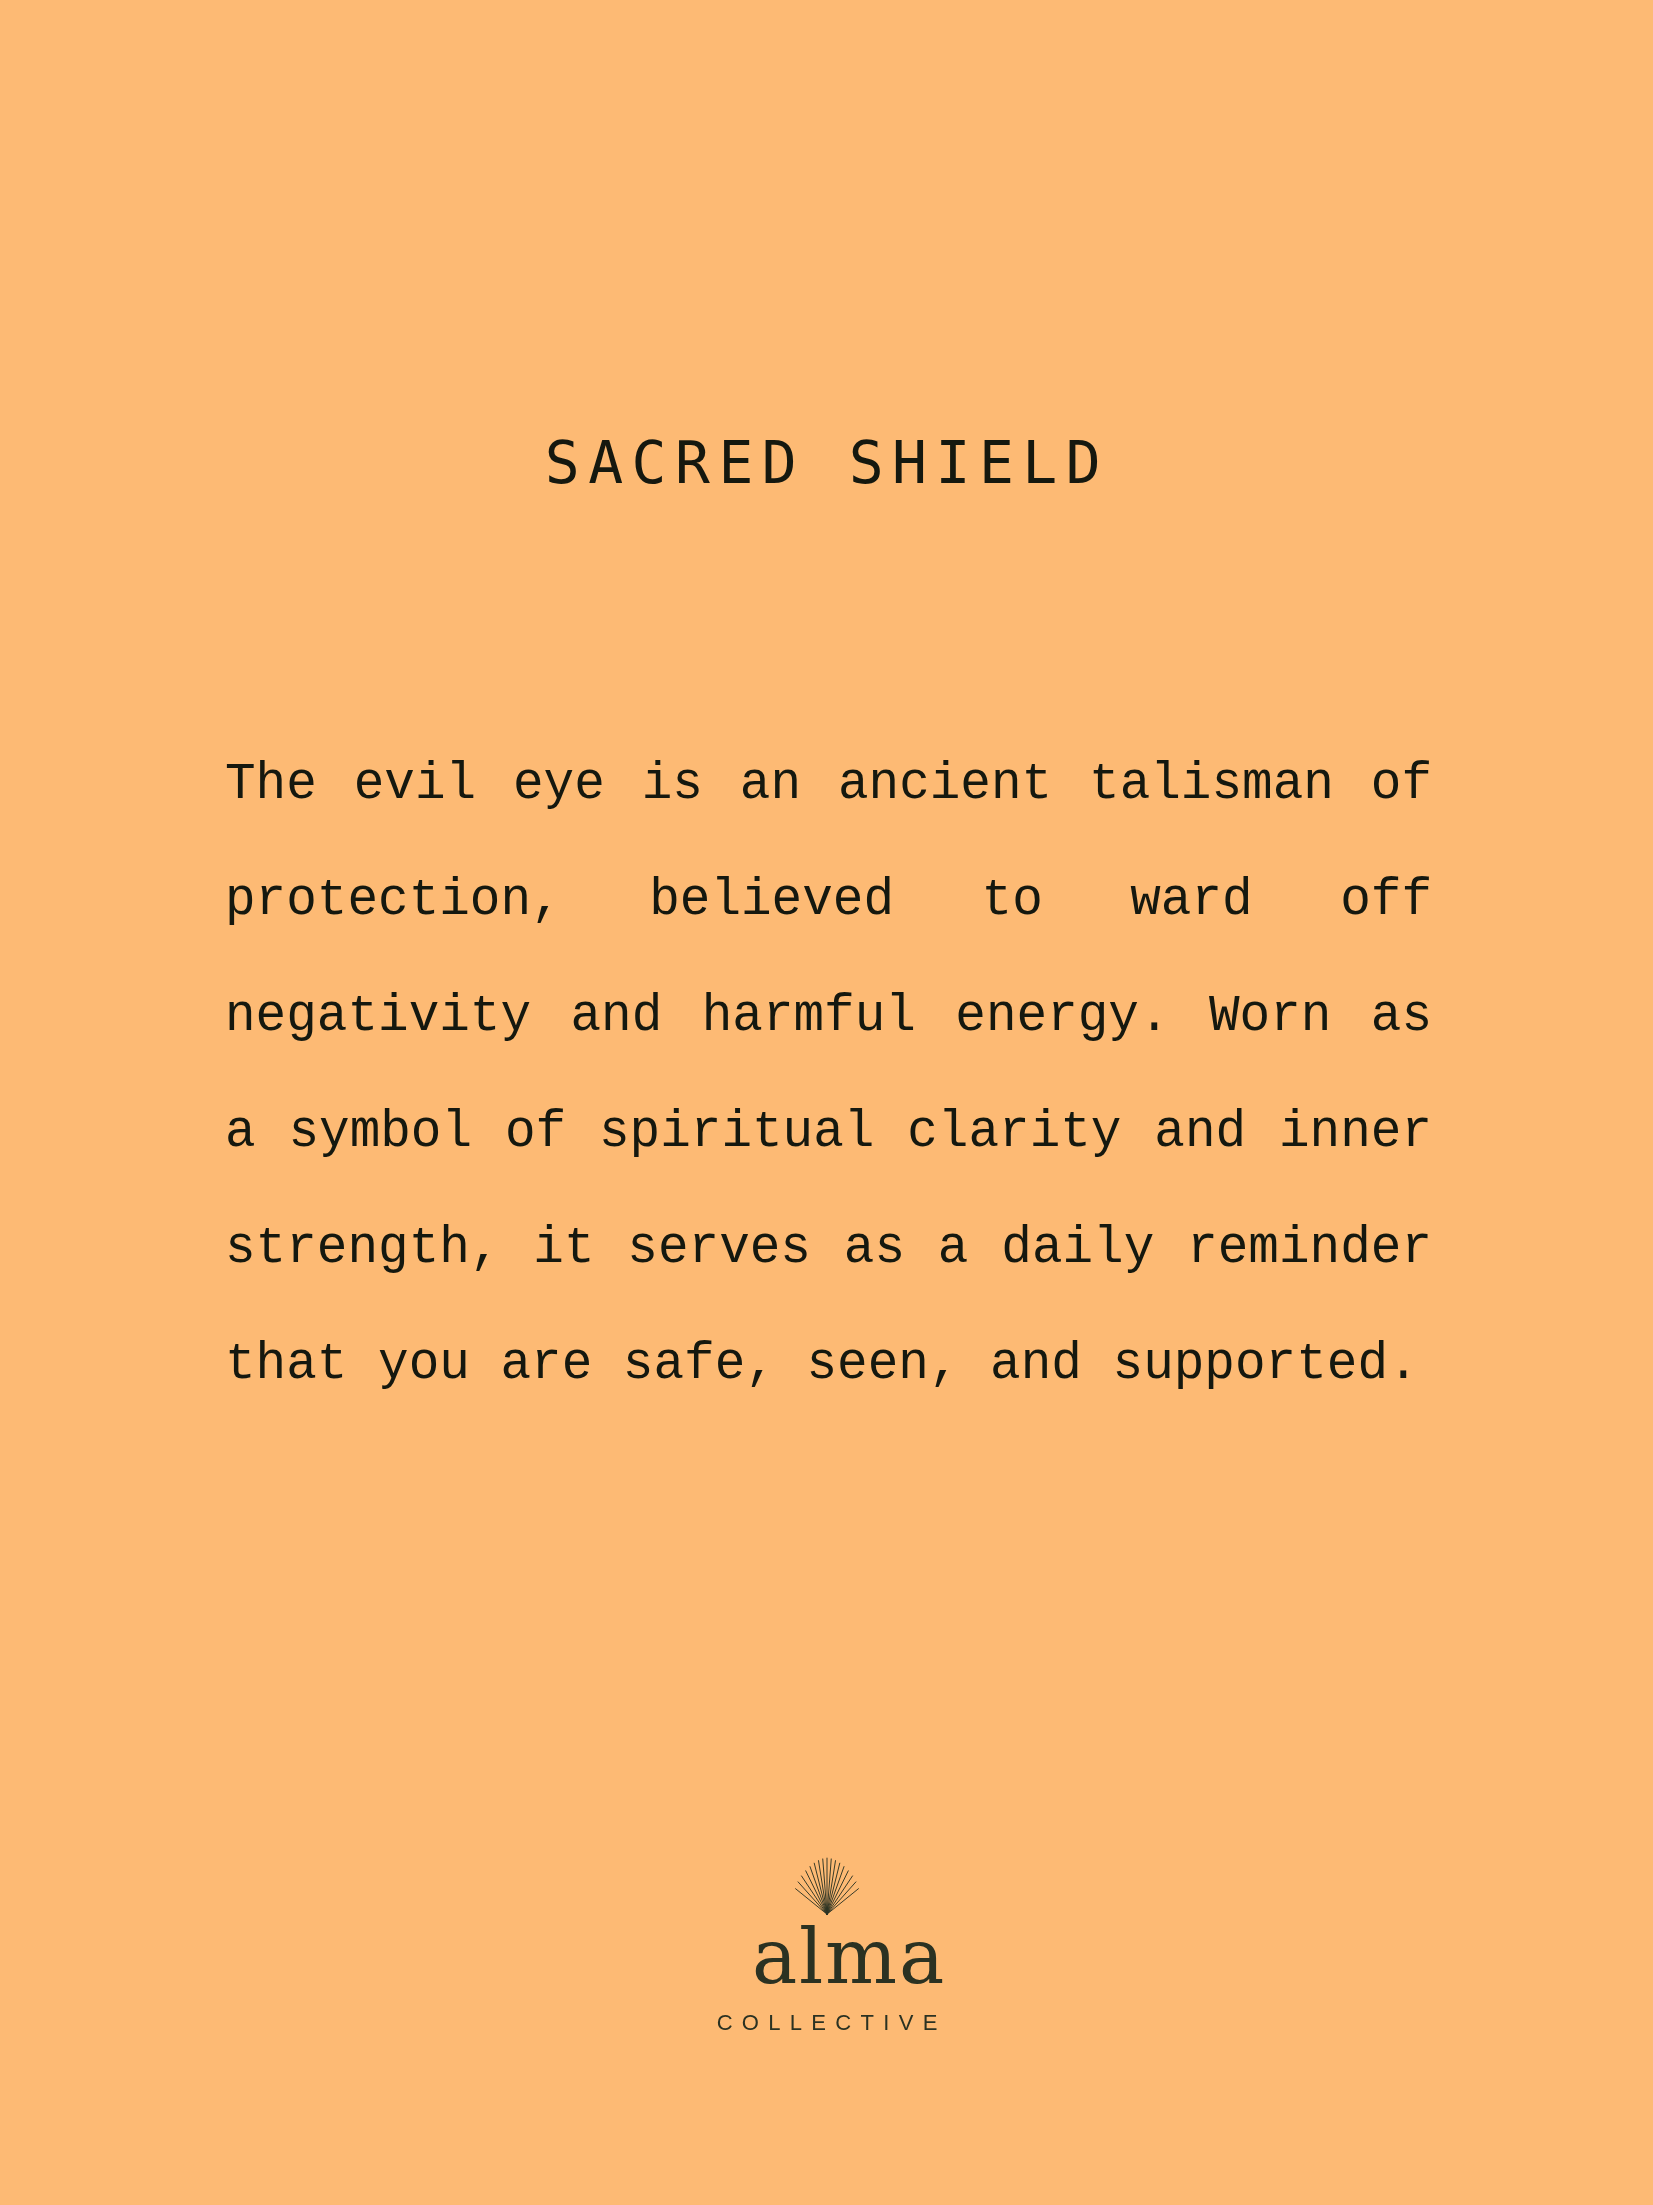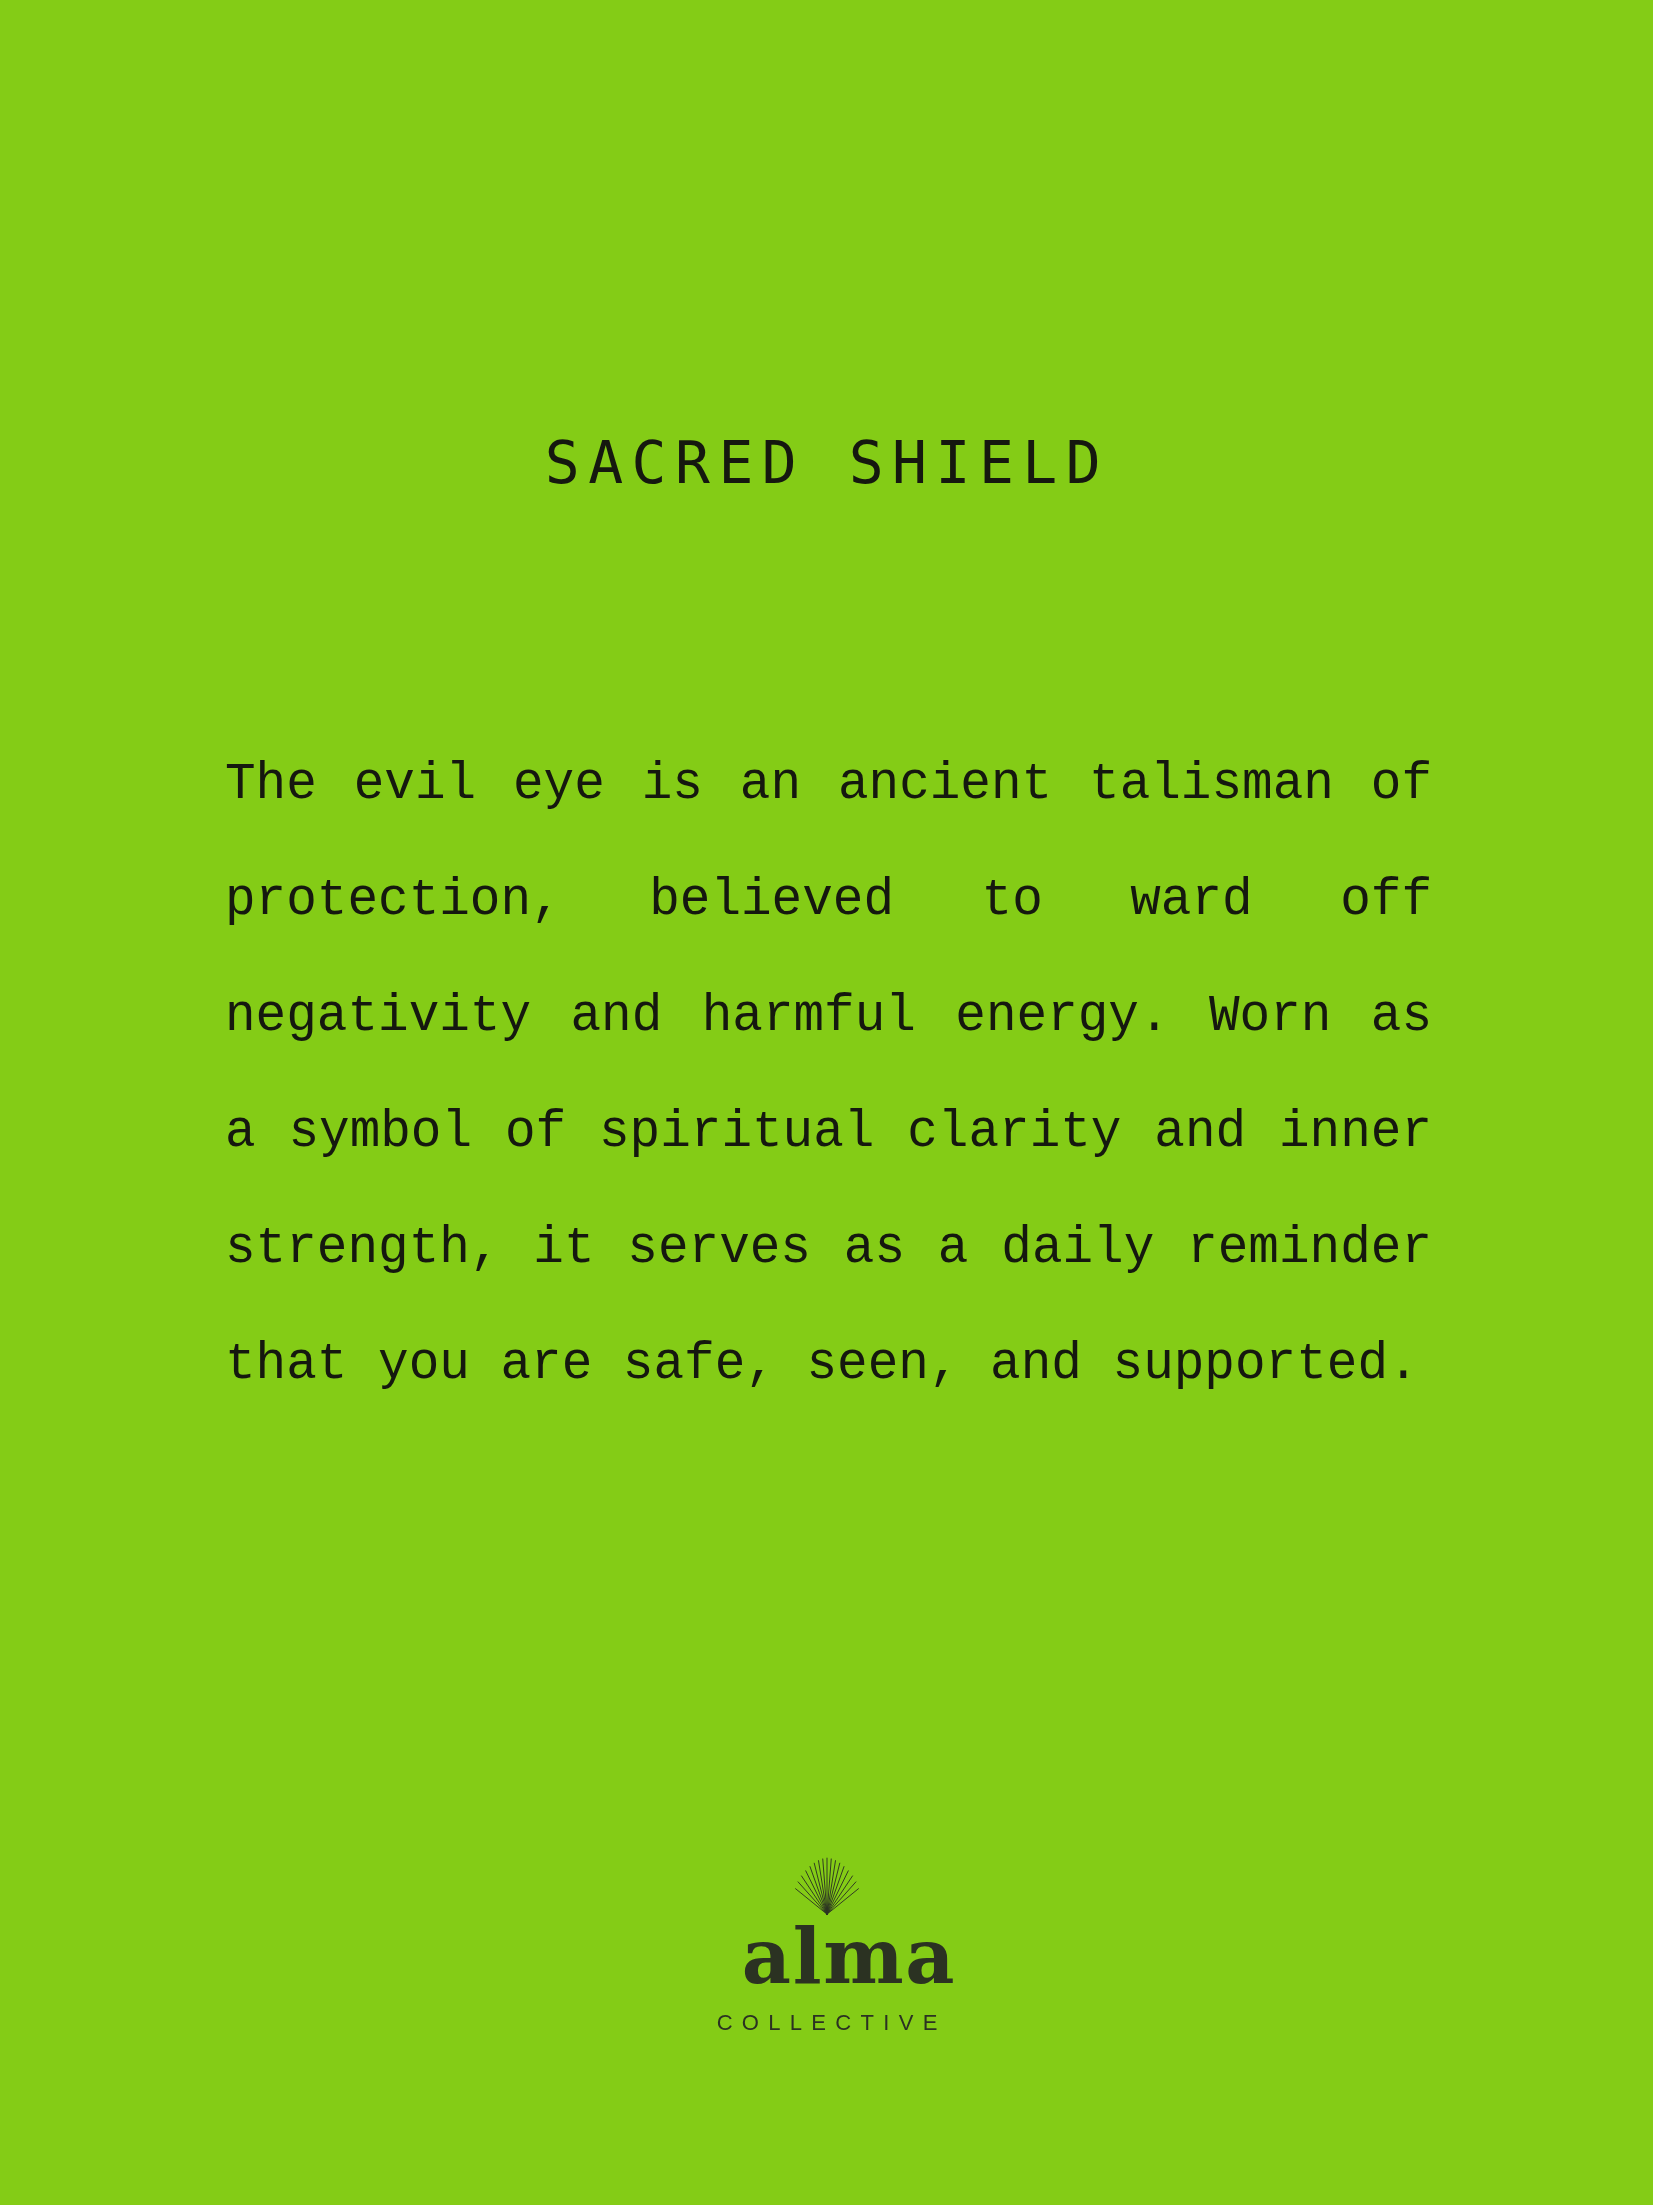--- a/index.html
+++ b/index.html
@@ -10,21 +10,21 @@
     width: 1654px;
     height: 2205px;
     background: #eef5e0;
     font-family: "DejaVu Sans Mono", monospace;
     overflow: hidden;
   }
   .page {
     position: relative;
     width: 1654px;
     height: 2205px;
-    background: #84cc16;
+    background: #fdba74;
     box-sizing: border-box;
   }
   .title {
     position: absolute;
     top: 429px;
     left: 0;
     width: 100%;
     text-align: center;
     font-family: "DejaVu Sans Mono", monospace;
     font-size: 58px;
@@ -60,21 +60,21 @@
     height: 68px;
     display: block;
     margin-bottom: -5.1px;
   }
   .brand-name {
     font-family: "DejaVu Serif", serif;
     font-size: 76px;
     line-height: 82px;
     color: #2b3222;
     letter-spacing: 1.7px;
-    font-weight: 700;
+    font-weight: 400;
     margin-left: 44px;
   }
   .brand-sub {
     margin-top: 12px;
     font-family: Liberation Sans, sans-serif;
     font-size: 22px;
     letter-spacing: 9.3px;
     color: #2b3222;
     text-indent: 9.3px;
   }

